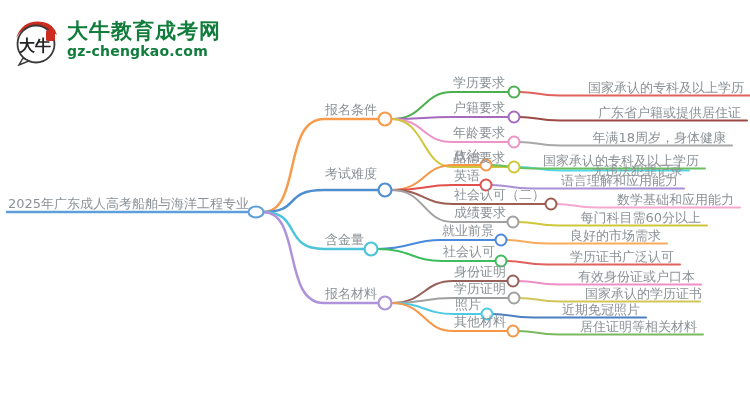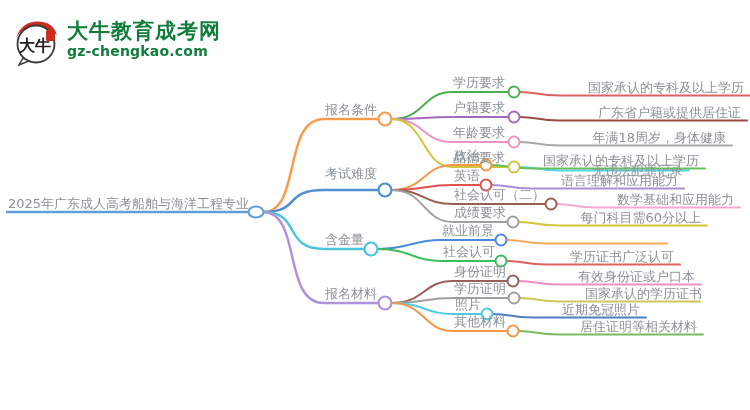--- a/index.html
+++ b/index.html
@@ -91,20 +91,21 @@
       <div class="lbl" style="left: 454px; top: 148px;">政治</div>
       <div class="lbl leaf-lbl" style="right: 51px; top: 154px;">国家承认的专科及以上学历</div>
       <div class="lbl" style="left: 454px; top: 168px;">英语</div>
       <div class="lbl leaf-lbl" style="right: 72px; top: 174px;">语言理解和应用能力</div>
       <div class="lbl" style="left: 454px; top: 187px;">社会认可（二）</div>
       <div class="lbl leaf-lbl" style="right: 16px; top: 193px;">数学基础和应用能力</div>
       <div class="lbl" style="left: 454px; top: 205px;">成绩要求</div>
       <div class="lbl leaf-lbl" style="right: 49px; top: 211px;">每门科目需60分以上</div>
       <div class="lbl" style="left: 325px; top: 232px;">含金量</div>
       <div class="lbl" style="left: 442px; top: 223px;">就业前景</div>
+      <div class="lbl leaf-lbl" style="right: 89px; top: 229px;">良好的市场需求</div>
       <div class="lbl" style="left: 443px; top: 244px;">社会认可</div>
       <div class="lbl leaf-lbl" style="right: 76px; top: 250px;">学历证书广泛认可</div>
       <div class="lbl" style="left: 325px; top: 286px;">报名材料</div>
       <div class="lbl" style="left: 454px; top: 264px;">身份证明</div>
       <div class="lbl leaf-lbl" style="right: 55px; top: 270px;">有效身份证或户口本</div>
       <div class="lbl" style="left: 454px; top: 281px;">学历证明</div>
       <div class="lbl leaf-lbl" style="right: 48px; top: 287px;">国家承认的学历证书</div>
       <div class="lbl" style="left: 455px; top: 297px; text-align: right;">照片</div>
       <div class="lbl leaf-lbl" style="right: 110px; top: 303px;">近期免冠照片</div>
       <div class="lbl" style="left: 454px; top: 314px;">其他材料</div>

